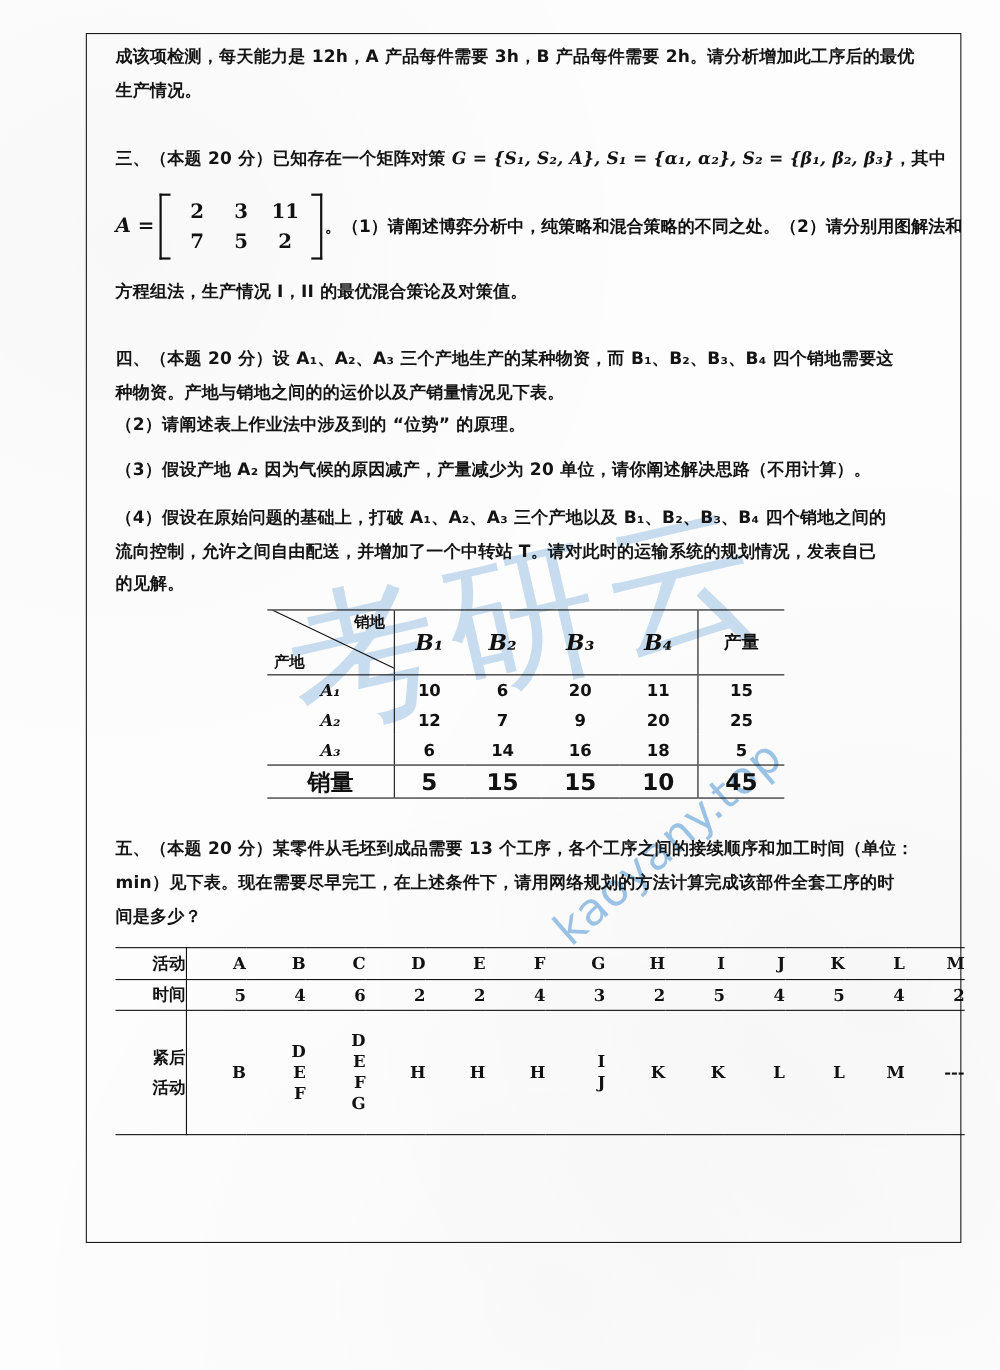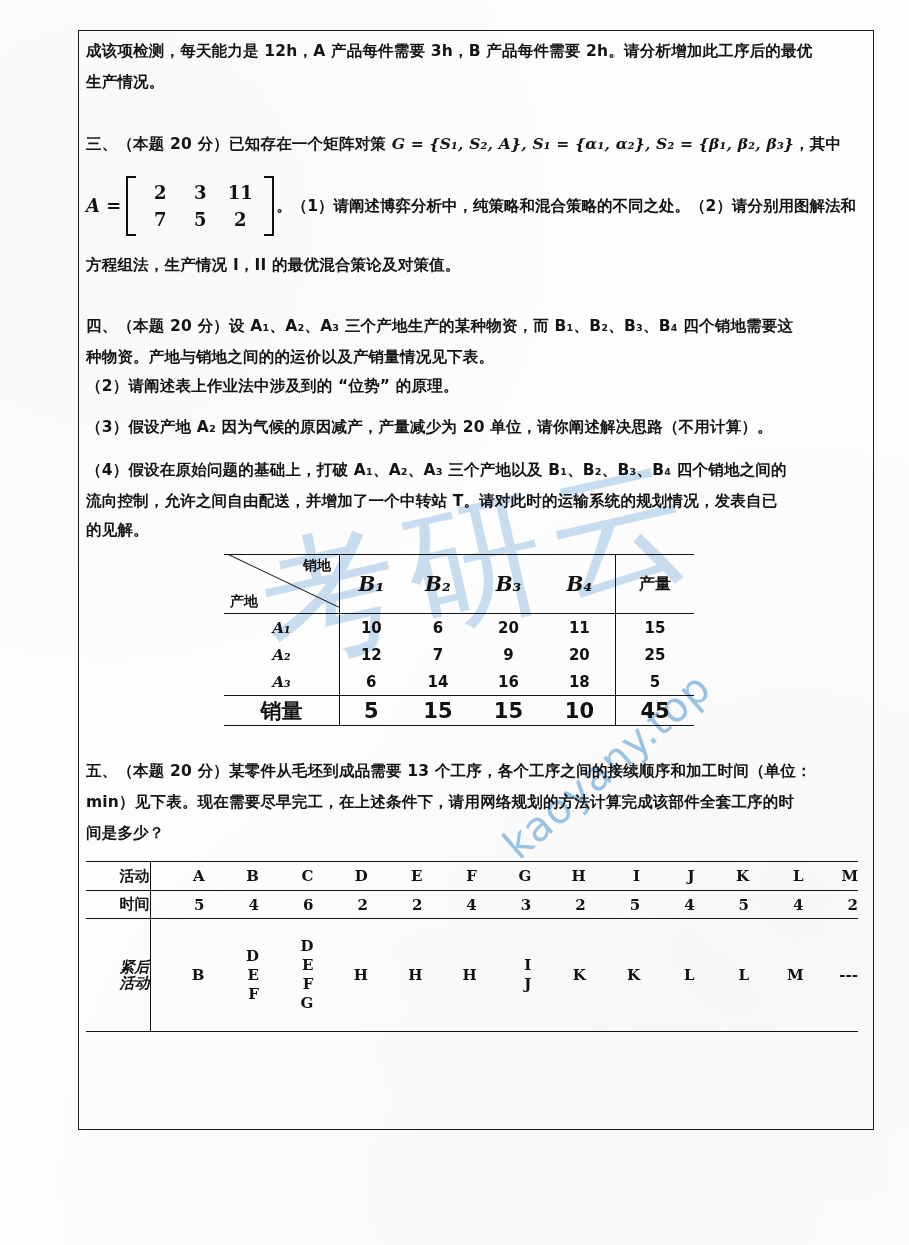--- a/index.html
+++ b/index.html
@@ -40,21 +40,21 @@
     position: absolute;
     left: 78px; top: 30px;
     width: 796px; height: 1100px;
     border: 1.6px solid #1a1a1a;
     box-sizing: border-box;
   }
 
   
   #content {
     position: absolute;
-    left: 76px; top: 30px;
+    left: 95px; top: 30px;
     width: 796px; height: 1100px;
     box-sizing: border-box;
     padding: 6px 14px 0 10px;
   }
 
   .para {
     font-size: 15.5px;
     line-height: 31px;
     letter-spacing: .2px;
     color: #141414;
@@ -194,21 +194,21 @@
     font-size: 15px;
   }
   .act-top   { border-top: 1.7px solid #111; }
   .act-line  { border-bottom: 1.3px solid #111; }
   .act-thick { border-bottom: 1.7px solid #111; }
   .act-vl    { border-right: 1.5px solid #111; }
   .act-h1 { height: 28px; }
   .act-h2 { height: 27px; }
   .act-h3 { height: 112px; vertical-align: middle; }
   .succ-stack { line-height: 19px; font-size: 15px; }
-  .label-2line { line-height: 16px; font-style: italic; }
+  .label-2line { line-height: 28px; }
 
   
   .wm { position: absolute; pointer-events: none; user-select: none; }
   #wm-cjk {
     left: 258px; top: 470px;
     font-size: 138px;
     font-family: "DejaVu Serif", "Liberation Serif", serif;
     color: rgba(150,190,225,.52);
     font-weight: 400;
     letter-spacing: 10px;

